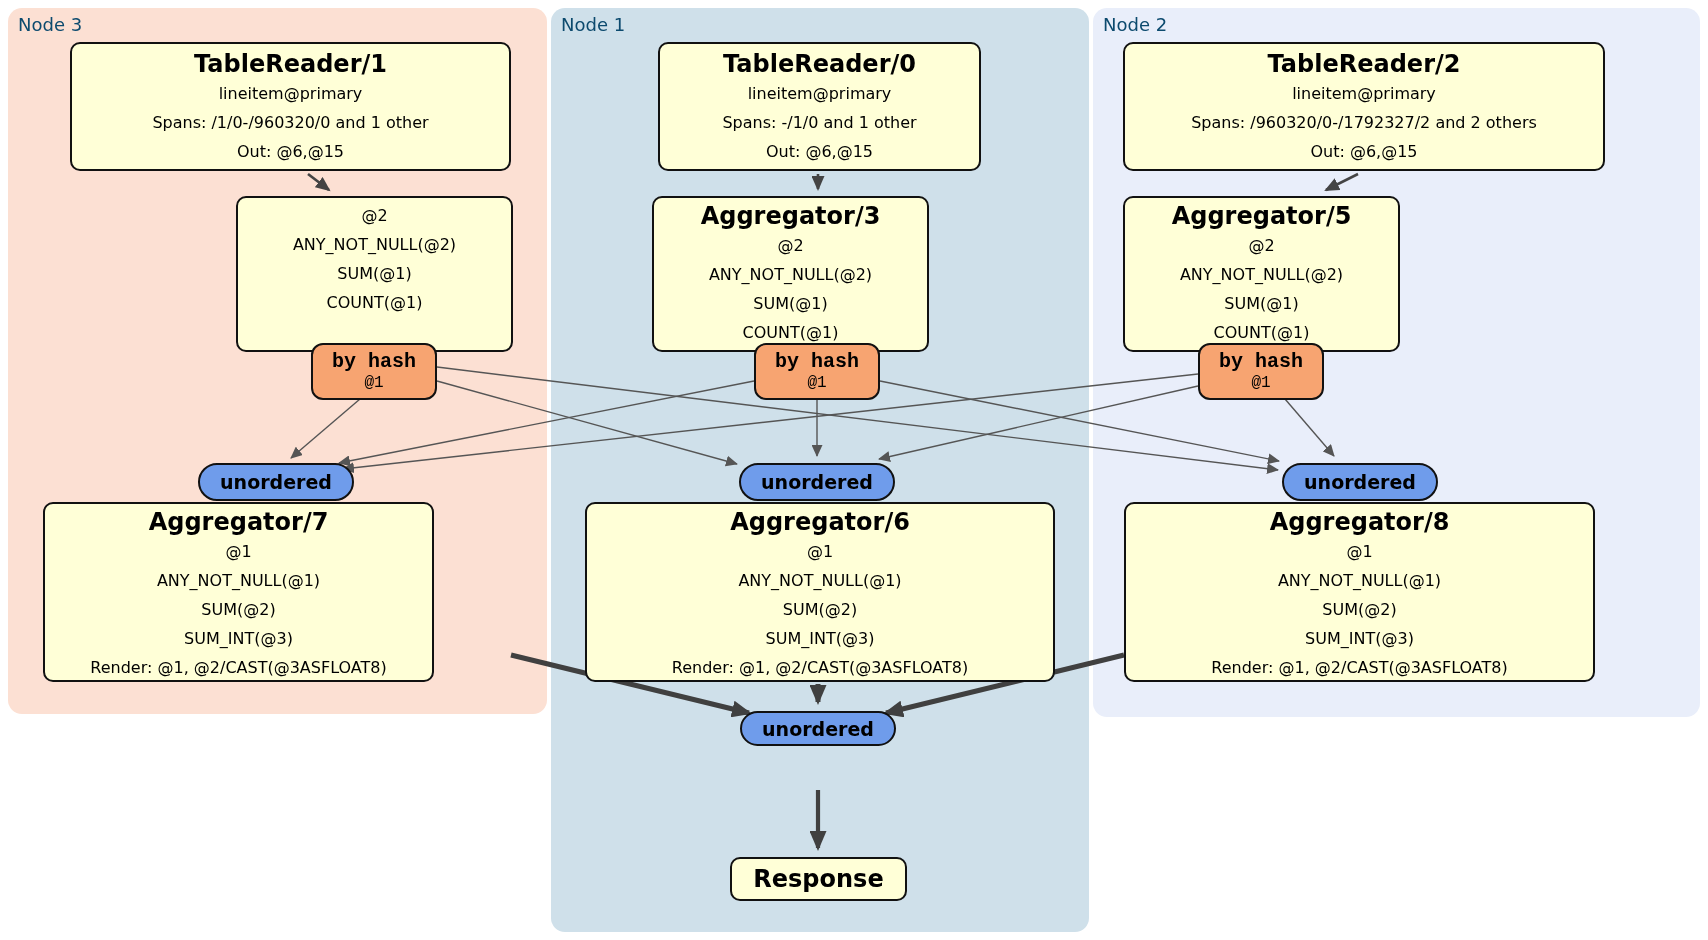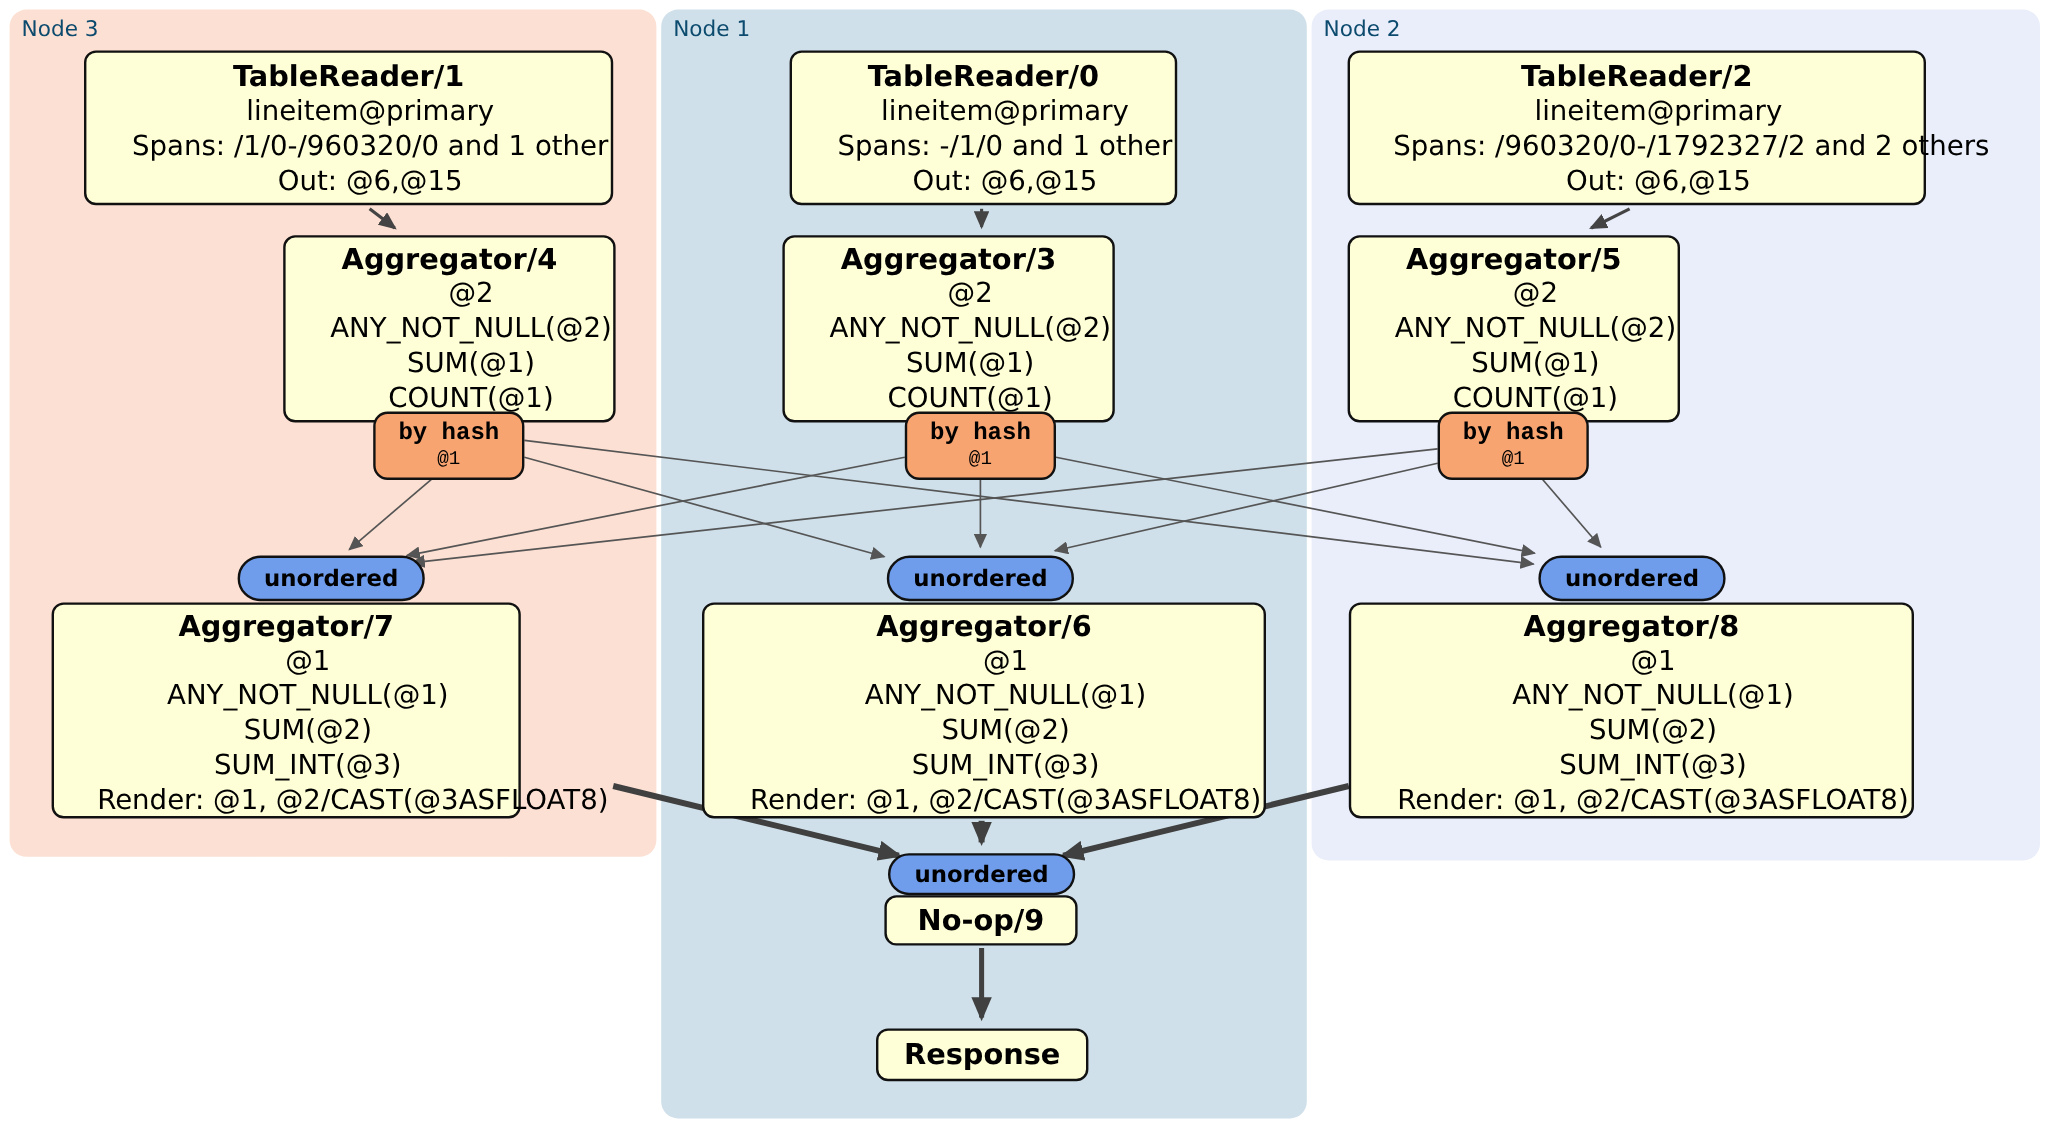--- a/index.html
+++ b/index.html
@@ -23,21 +23,21 @@
   .edge-thick{stroke:#404040; stroke:var(--edge-thick); stroke-width:5; fill:none;}
   .edge-thick2{stroke:#404040; stroke:var(--edge-thick); stroke-width:4.2; fill:none;}
   .fill-thin{fill:#555; fill:var(--edge-thin);}
   .fill-med{fill:#444; fill:var(--edge-med);}
   .fill-thick{fill:#404040; fill:var(--edge-thick);}
   .box{
     position:absolute; background:var(--processor-bg); border:2px solid var(--border);
     border-radius:10px; text-align:center; box-sizing:border-box;
   }
   .box .title{font-weight:700; font-size:24px; line-height:30px;}
-  .box .line{font-size:23px; line-height:29px; white-space:nowrap;padding-left:36px;}
+  .box .line{font-size:16px; line-height:29px; white-space:nowrap;}
   .tr-box{padding-top:5px;}
   .agg-box{padding-top:3px;}
   .single{display:flex; align-items:center; justify-content:center;}
   .oval{
     position:absolute; box-sizing:border-box; border:2px solid var(--border);
     text-align:center;
   }
   .byhash{
     background:var(--router-bg); border-radius:12px; padding-top:4px;font-family:Liberation Mono, monospace;
   }
@@ -111,21 +111,20 @@
     <div class="line">Out: @6,@15</div>
   </div>
   <div class="box tr-box" style="left:1123px; top:42px; width:482px; height:129px;">
     <div class="title">TableReader/2</div>
     <div class="line">lineitem@primary</div>
     <div class="line">Spans: /960320/0-/1792327/2 and 2 others</div>
     <div class="line">Out: @6,@15</div>
   </div>
 
   <div class="box agg-box" style="left:236px; top:196px; width:277px; height:156px;">
-    <div class="title">Aggregator/4</div>
     <div class="line">@2</div>
     <div class="line">ANY_NOT_NULL(@2)</div>
     <div class="line">SUM(@1)</div>
     <div class="line">COUNT(@1)</div>
   </div>
   <div class="box agg-box" style="left:652px; top:196px; width:277px; height:156px;">
     <div class="title">Aggregator/3</div>
     <div class="line">@2</div>
     <div class="line">ANY_NOT_NULL(@2)</div>
     <div class="line">SUM(@1)</div>
@@ -184,20 +183,17 @@
     <div class="line">ANY_NOT_NULL(@1)</div>
     <div class="line">SUM(@2)</div>
     <div class="line">SUM_INT(@3)</div>
     <div class="line">Render: @1, @2/CAST(@3ASFLOAT8)</div>
   </div>
 
   <div class="oval unordered" style="left:740px; top:711px; width:156px; height:35px;">
     <span>unordered</span>
   </div>
 
-  <div class="box single" style="left:737px; top:746px; width:161px; height:42px;">
-    <div class="title">No-op/9</div>
-  </div>
   <div class="box single" style="left:730px; top:857px; width:177px; height:44px;">
     <div class="title">Response</div>
   </div>
 
 </div>
 
 </body></html>

